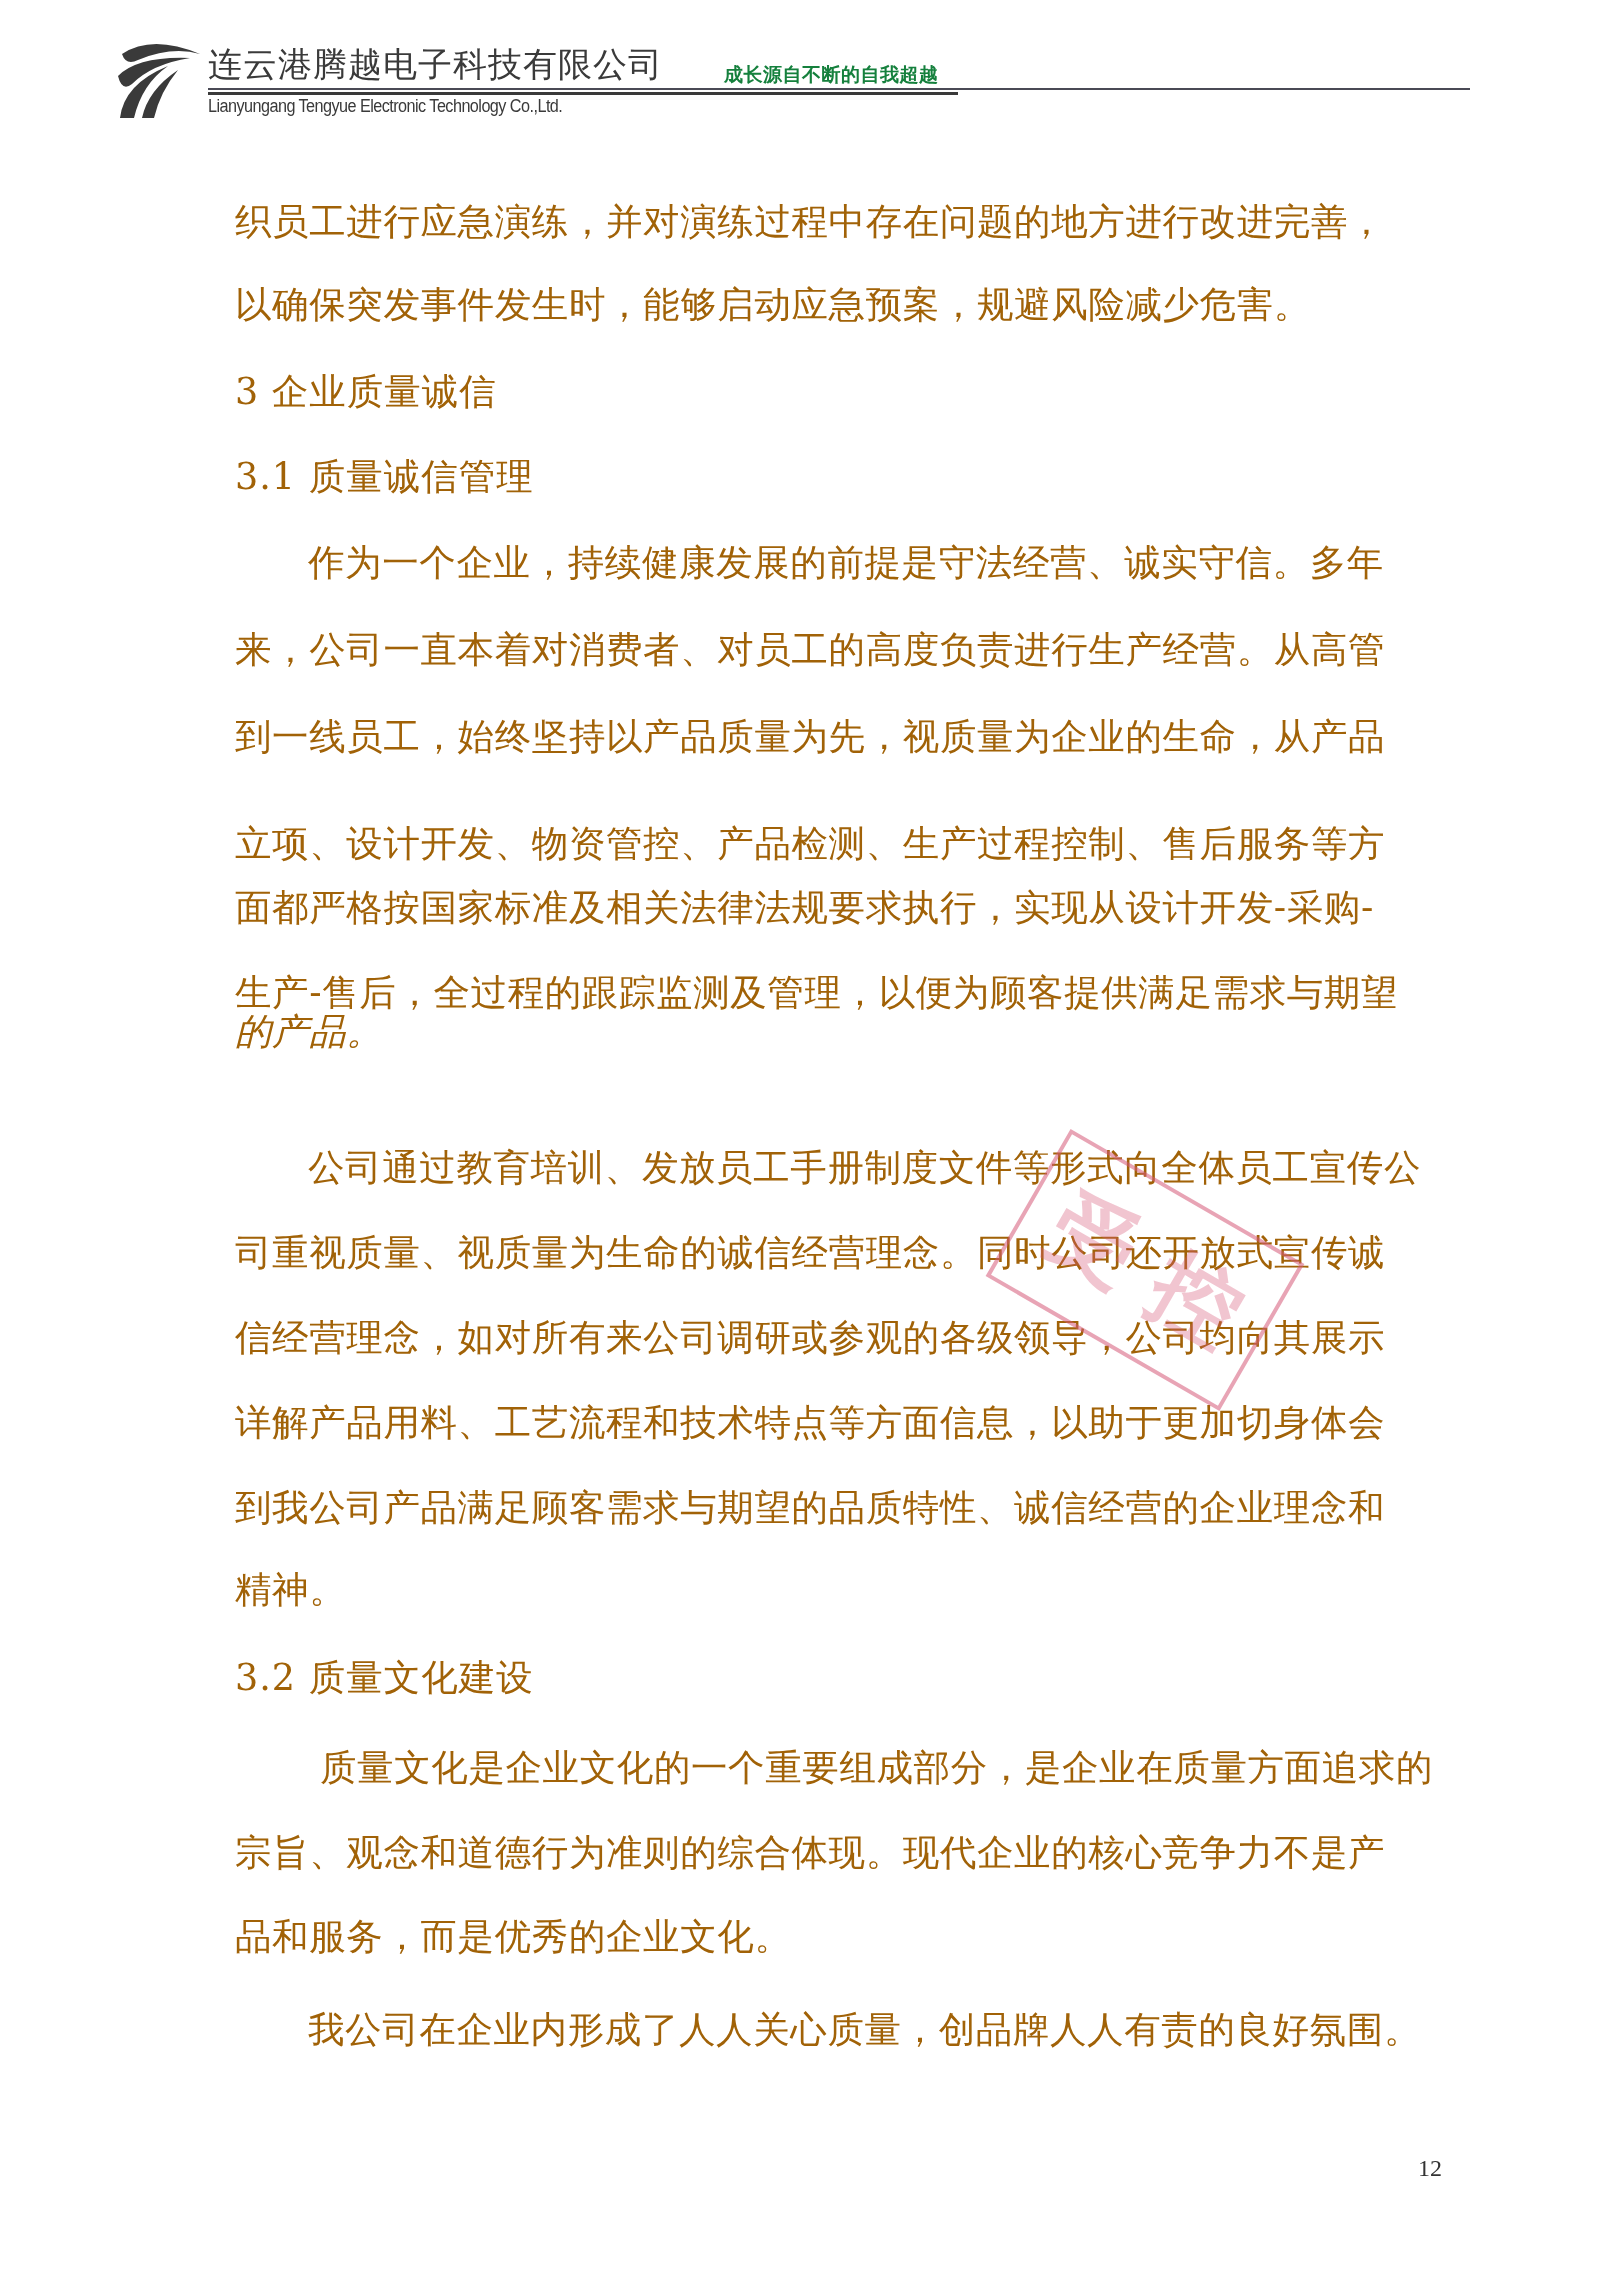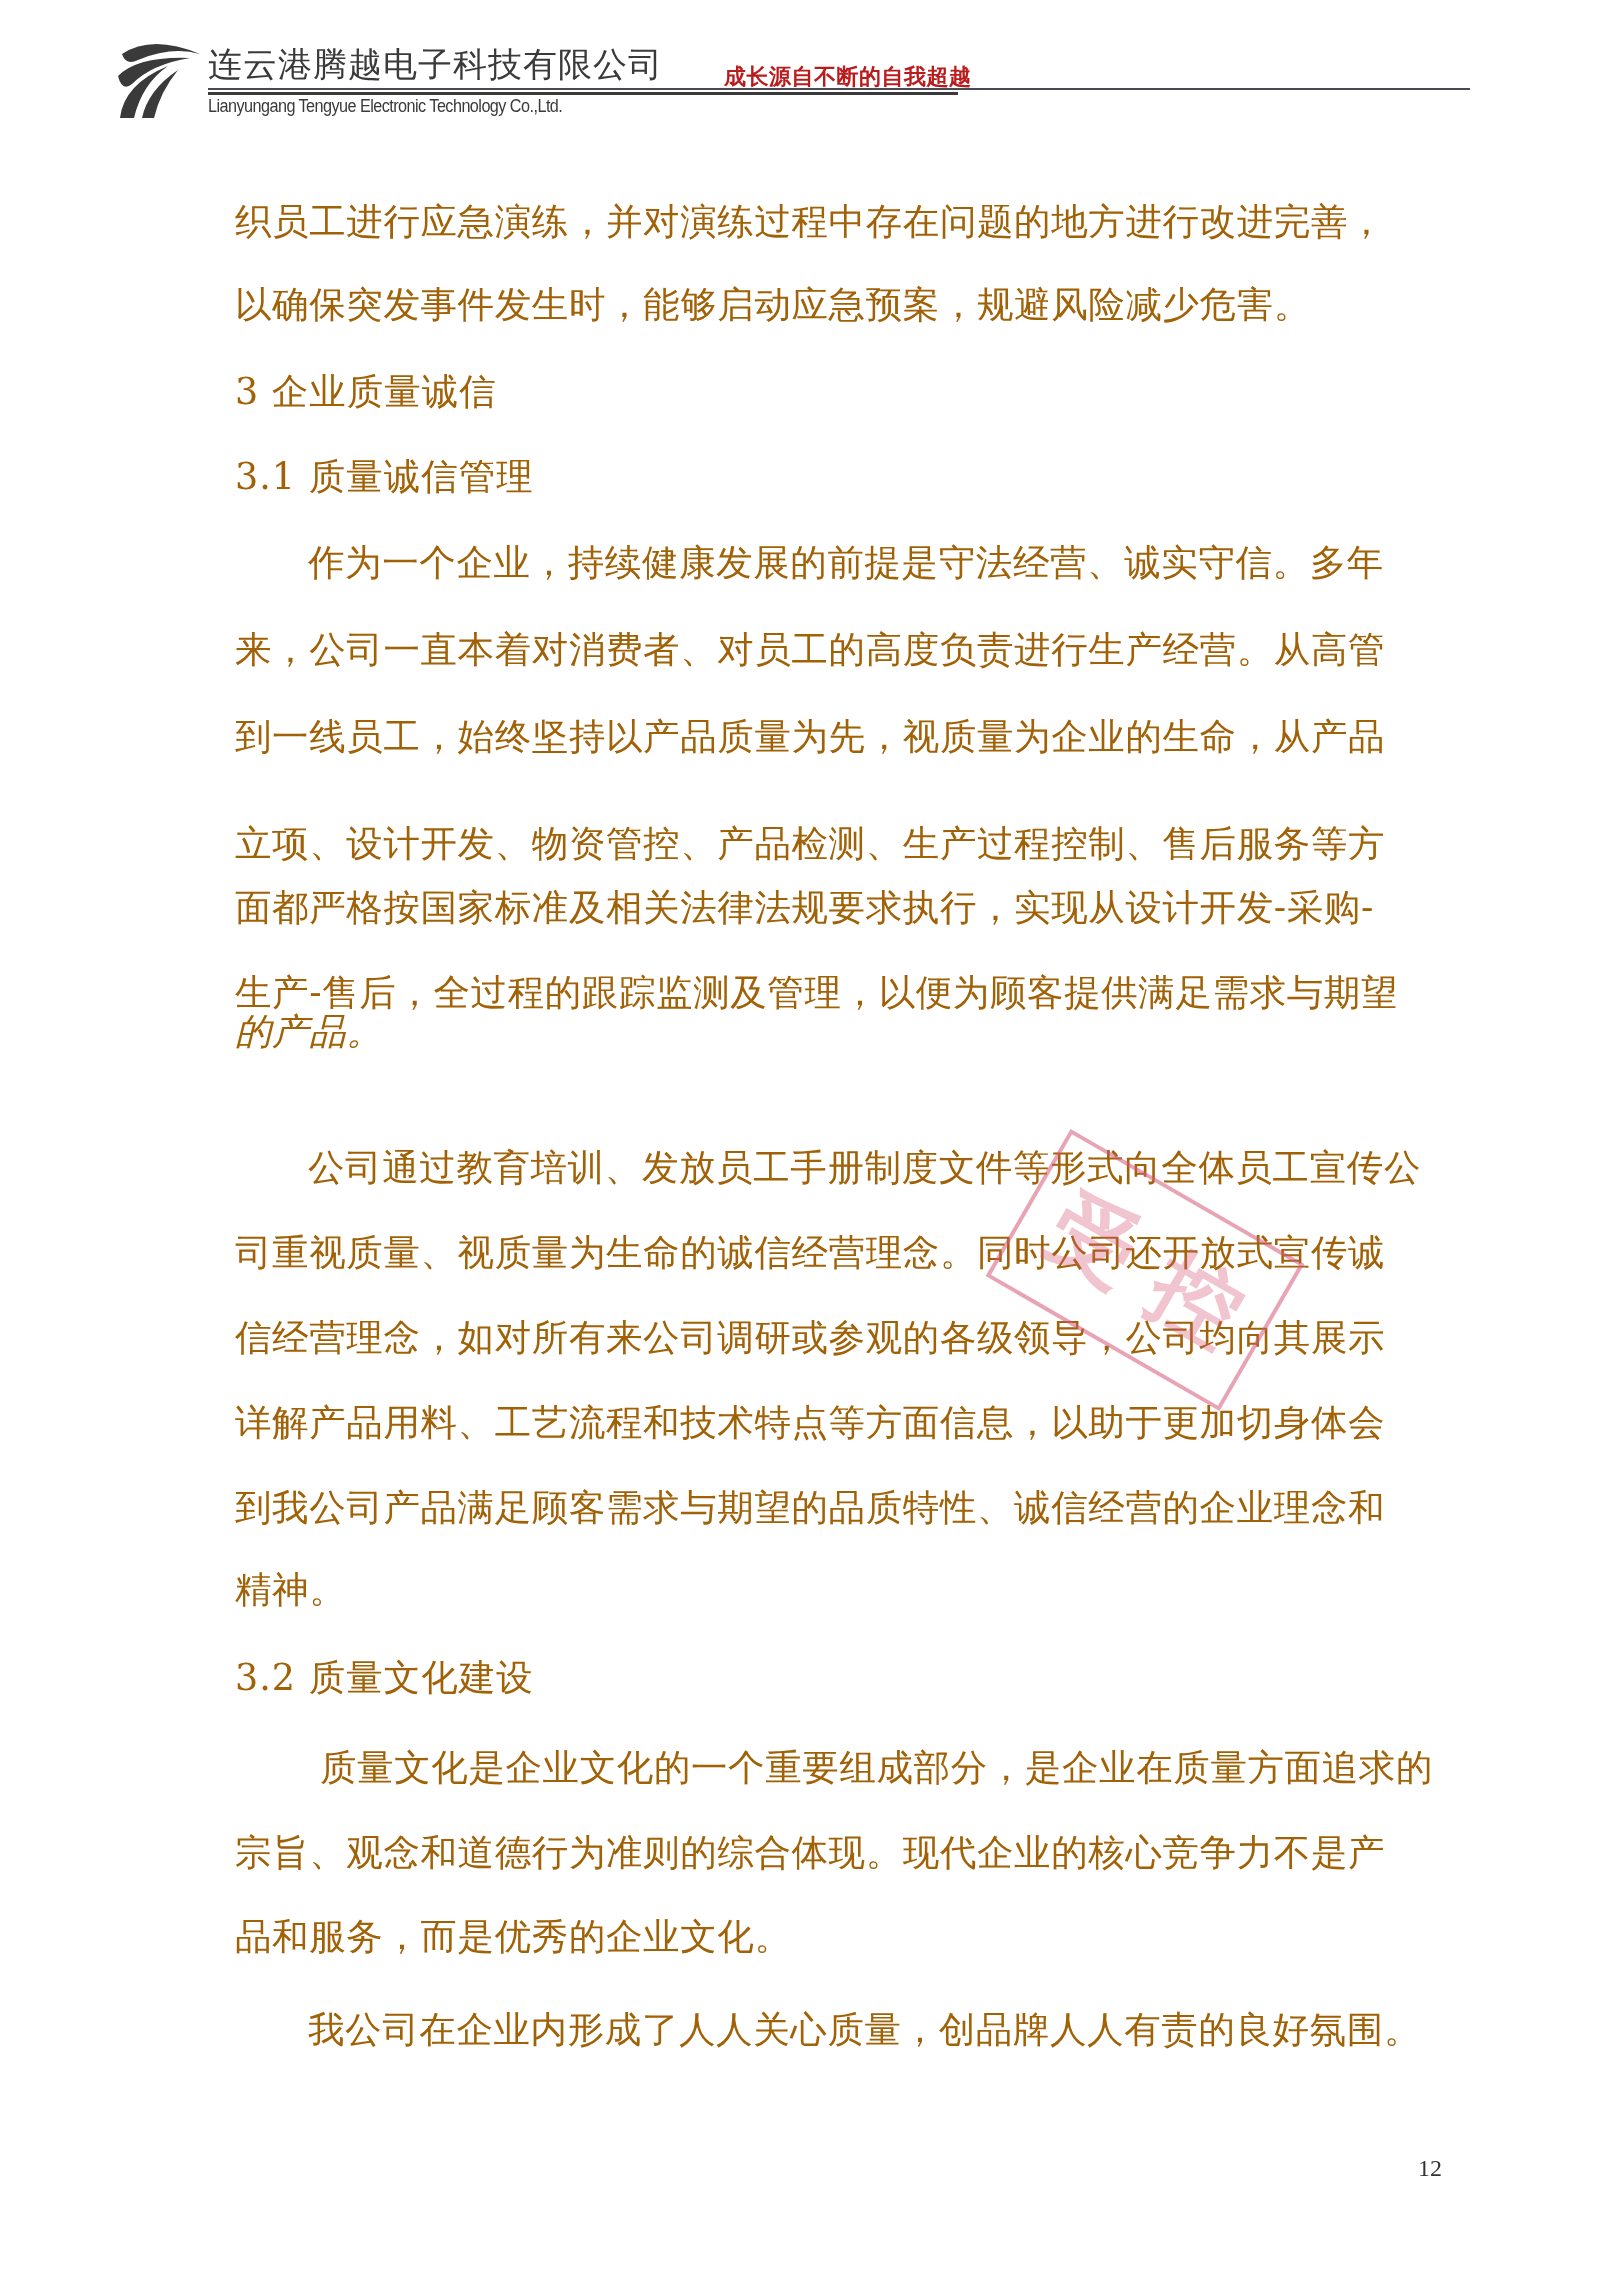--- a/index.html
+++ b/index.html
@@ -7,21 +7,21 @@
          font-family: "DejaVu Serif", "Liberation Serif", serif; color: #2a2a2a; }
 
   .header { position: absolute; left: 12px; top: 0; width: 1314px; height: 140px; }
   .logo { position: absolute; left: 100px; top: 36px; width: 90px; height: 84px; }
   .company-cn { position: absolute; left: 196px; top: 44px; font-family: "DejaVu Sans", sans-serif;
                 font-size: 34px; letter-spacing: 1px; color: #3a3a3a; line-height: 40px; white-space: nowrap; }
   .company-en { position: absolute; left: 196px; top: 96px; font-family: "Liberation Sans", sans-serif;
                 font-size: 18px; color: #3a3a3a; letter-spacing: -0.6px; transform: scaleX(0.9);
                 transform-origin: left center; white-space: nowrap; }
   .slogan { position: absolute; left: 712px; top: 62px; font-family: "DejaVu Sans", sans-serif;
-            font-size: 22px; font-weight: bold; color: #b91c1c; white-space: nowrap; letter-spacing: 0.5px; }
+            font-size: 19px; font-weight: bold; color: #15803d; white-space: nowrap; letter-spacing: 0.5px; }
   .rule-thin { position: absolute; left: 196px; top: 88px; width: 1262px; height: 2px; background: #4a4a55; }
   .rule-thick { position: absolute; left: 196px; top: 92px; width: 750px; height: 3px; background: #3a3a3a; }
 
   .body-text { position: absolute; left: 0; top: 0; }
   .line { position: absolute; left: 235px; font-size: 36.5px; line-height: 44px; white-space: nowrap;
           letter-spacing: 0.6px; color: #a16207; }
   .heading { letter-spacing: 1px; }
 
   .stamp { position: absolute; left: 1010px; top: 1185px; width: 270px; height: 170px;
            border: 4px solid rgba(214, 90, 120, 0.55); transform: rotate(30deg);

